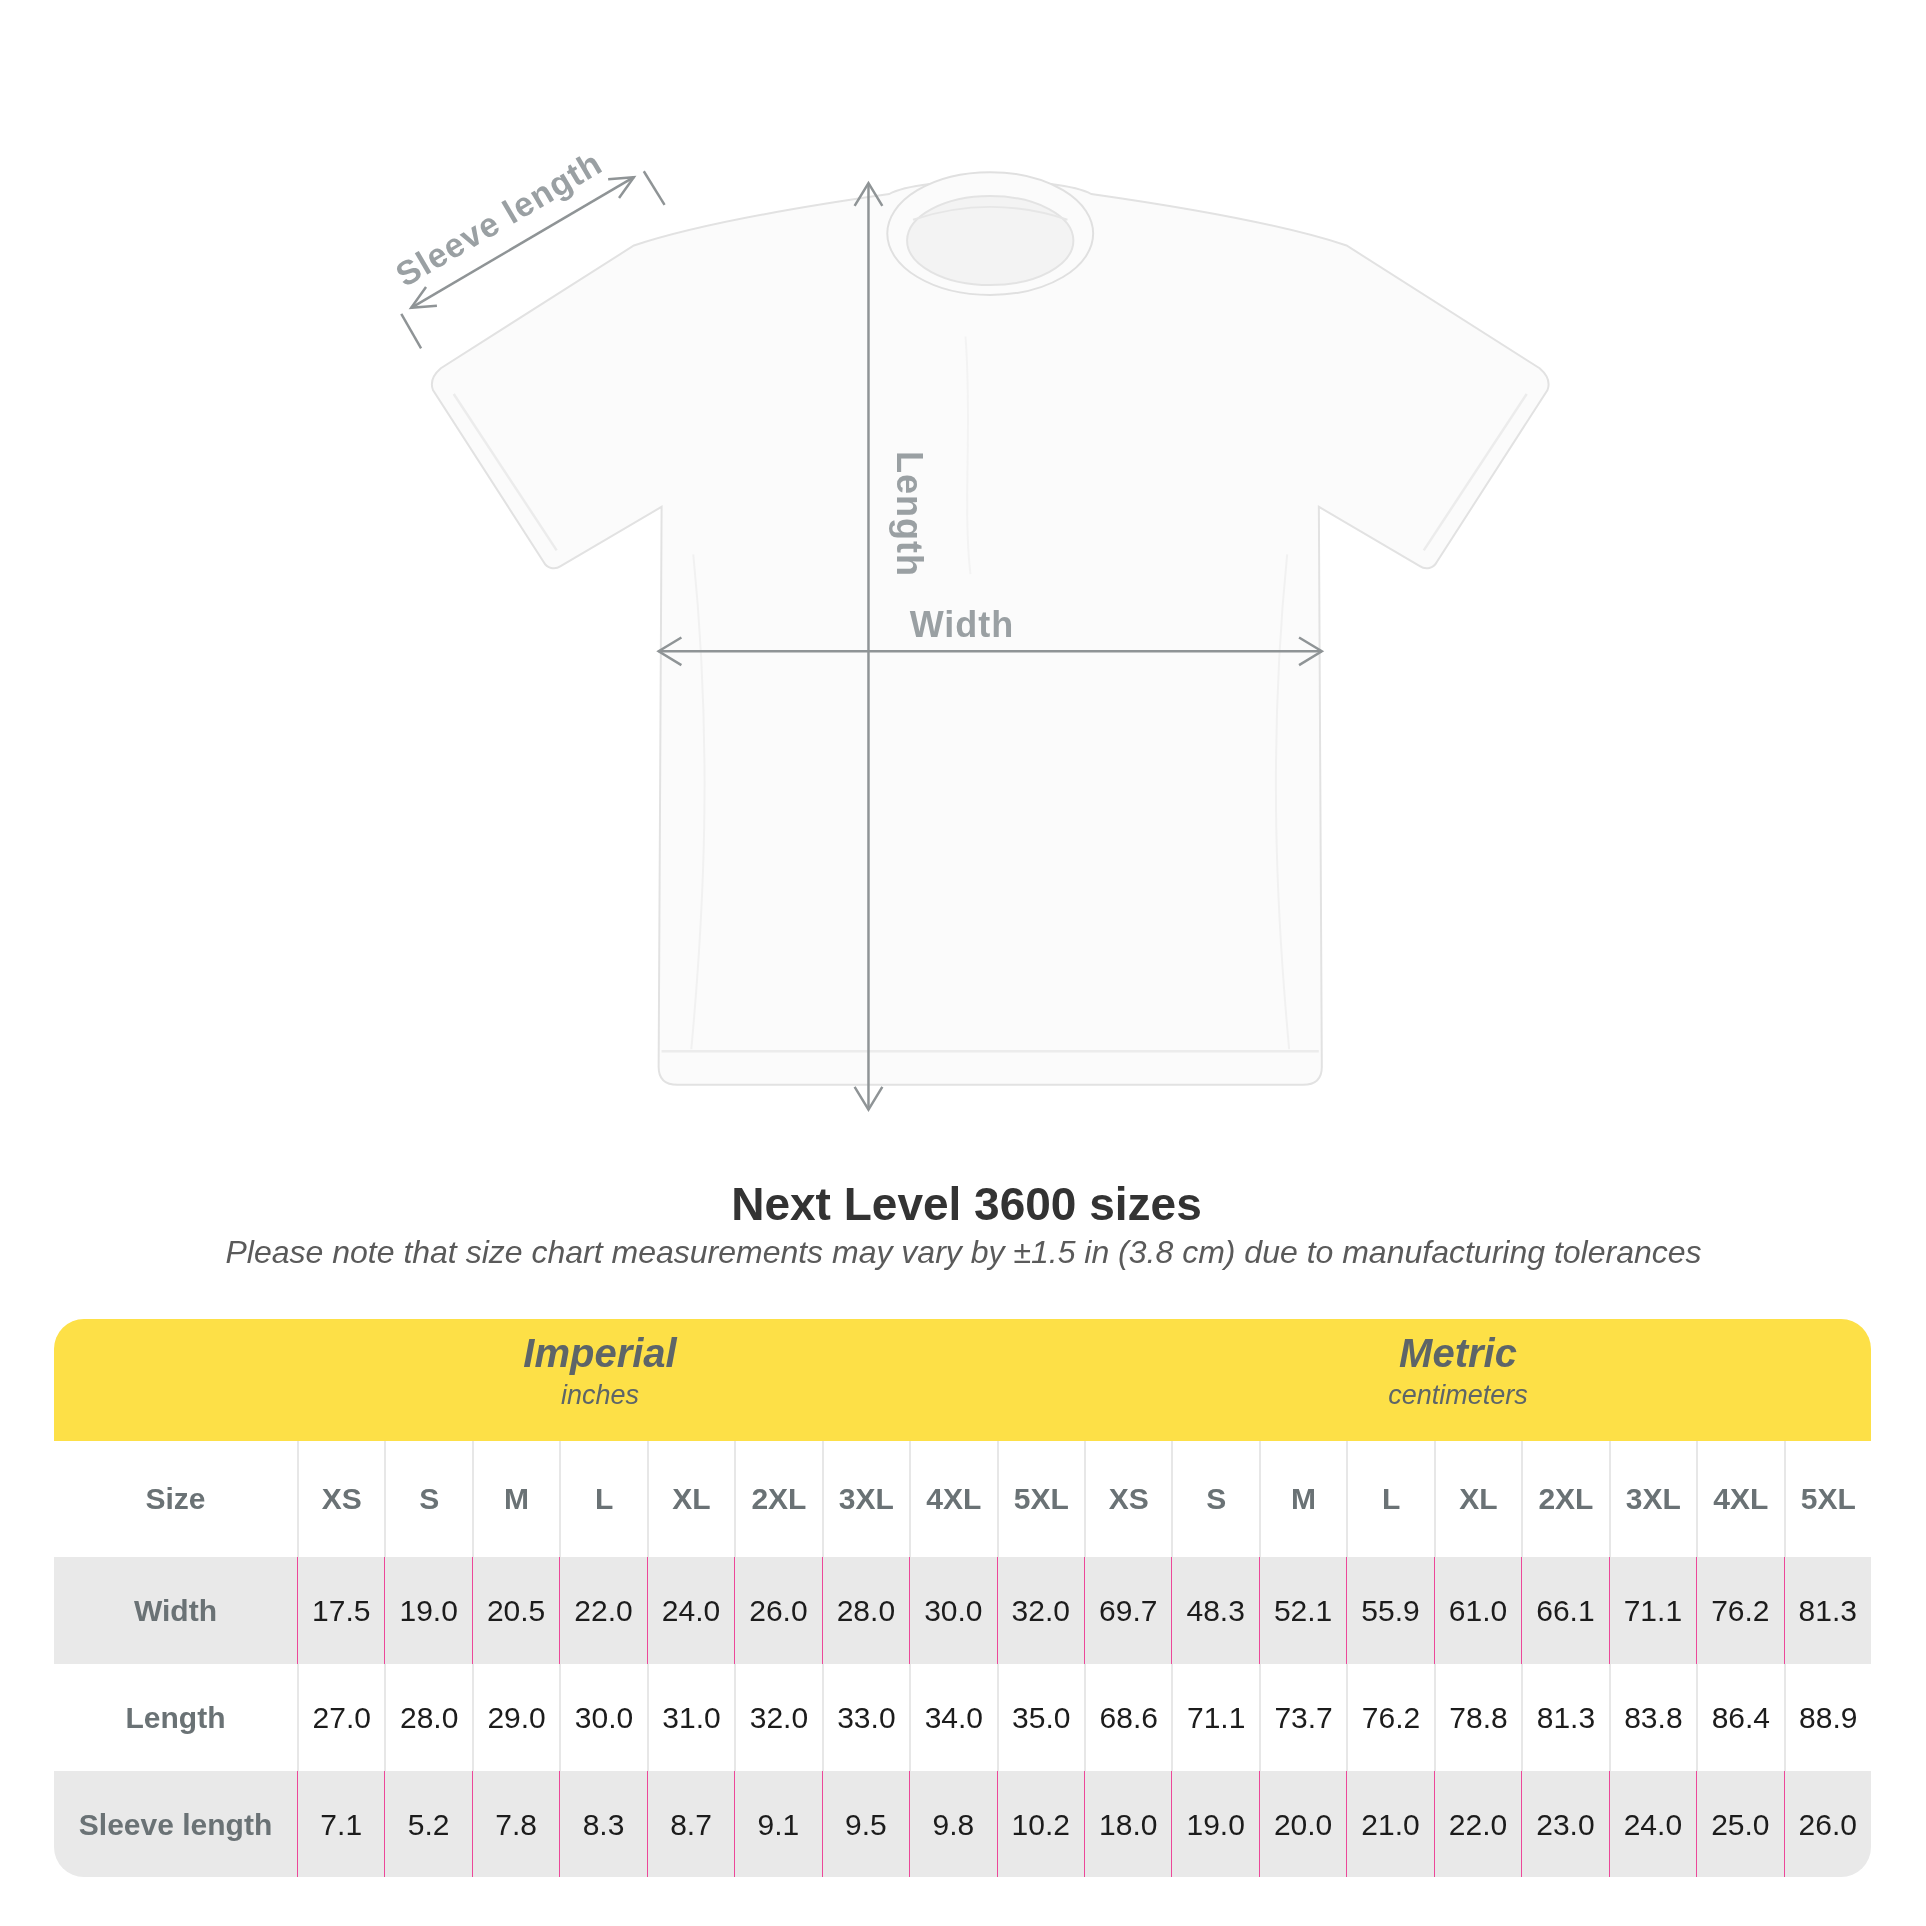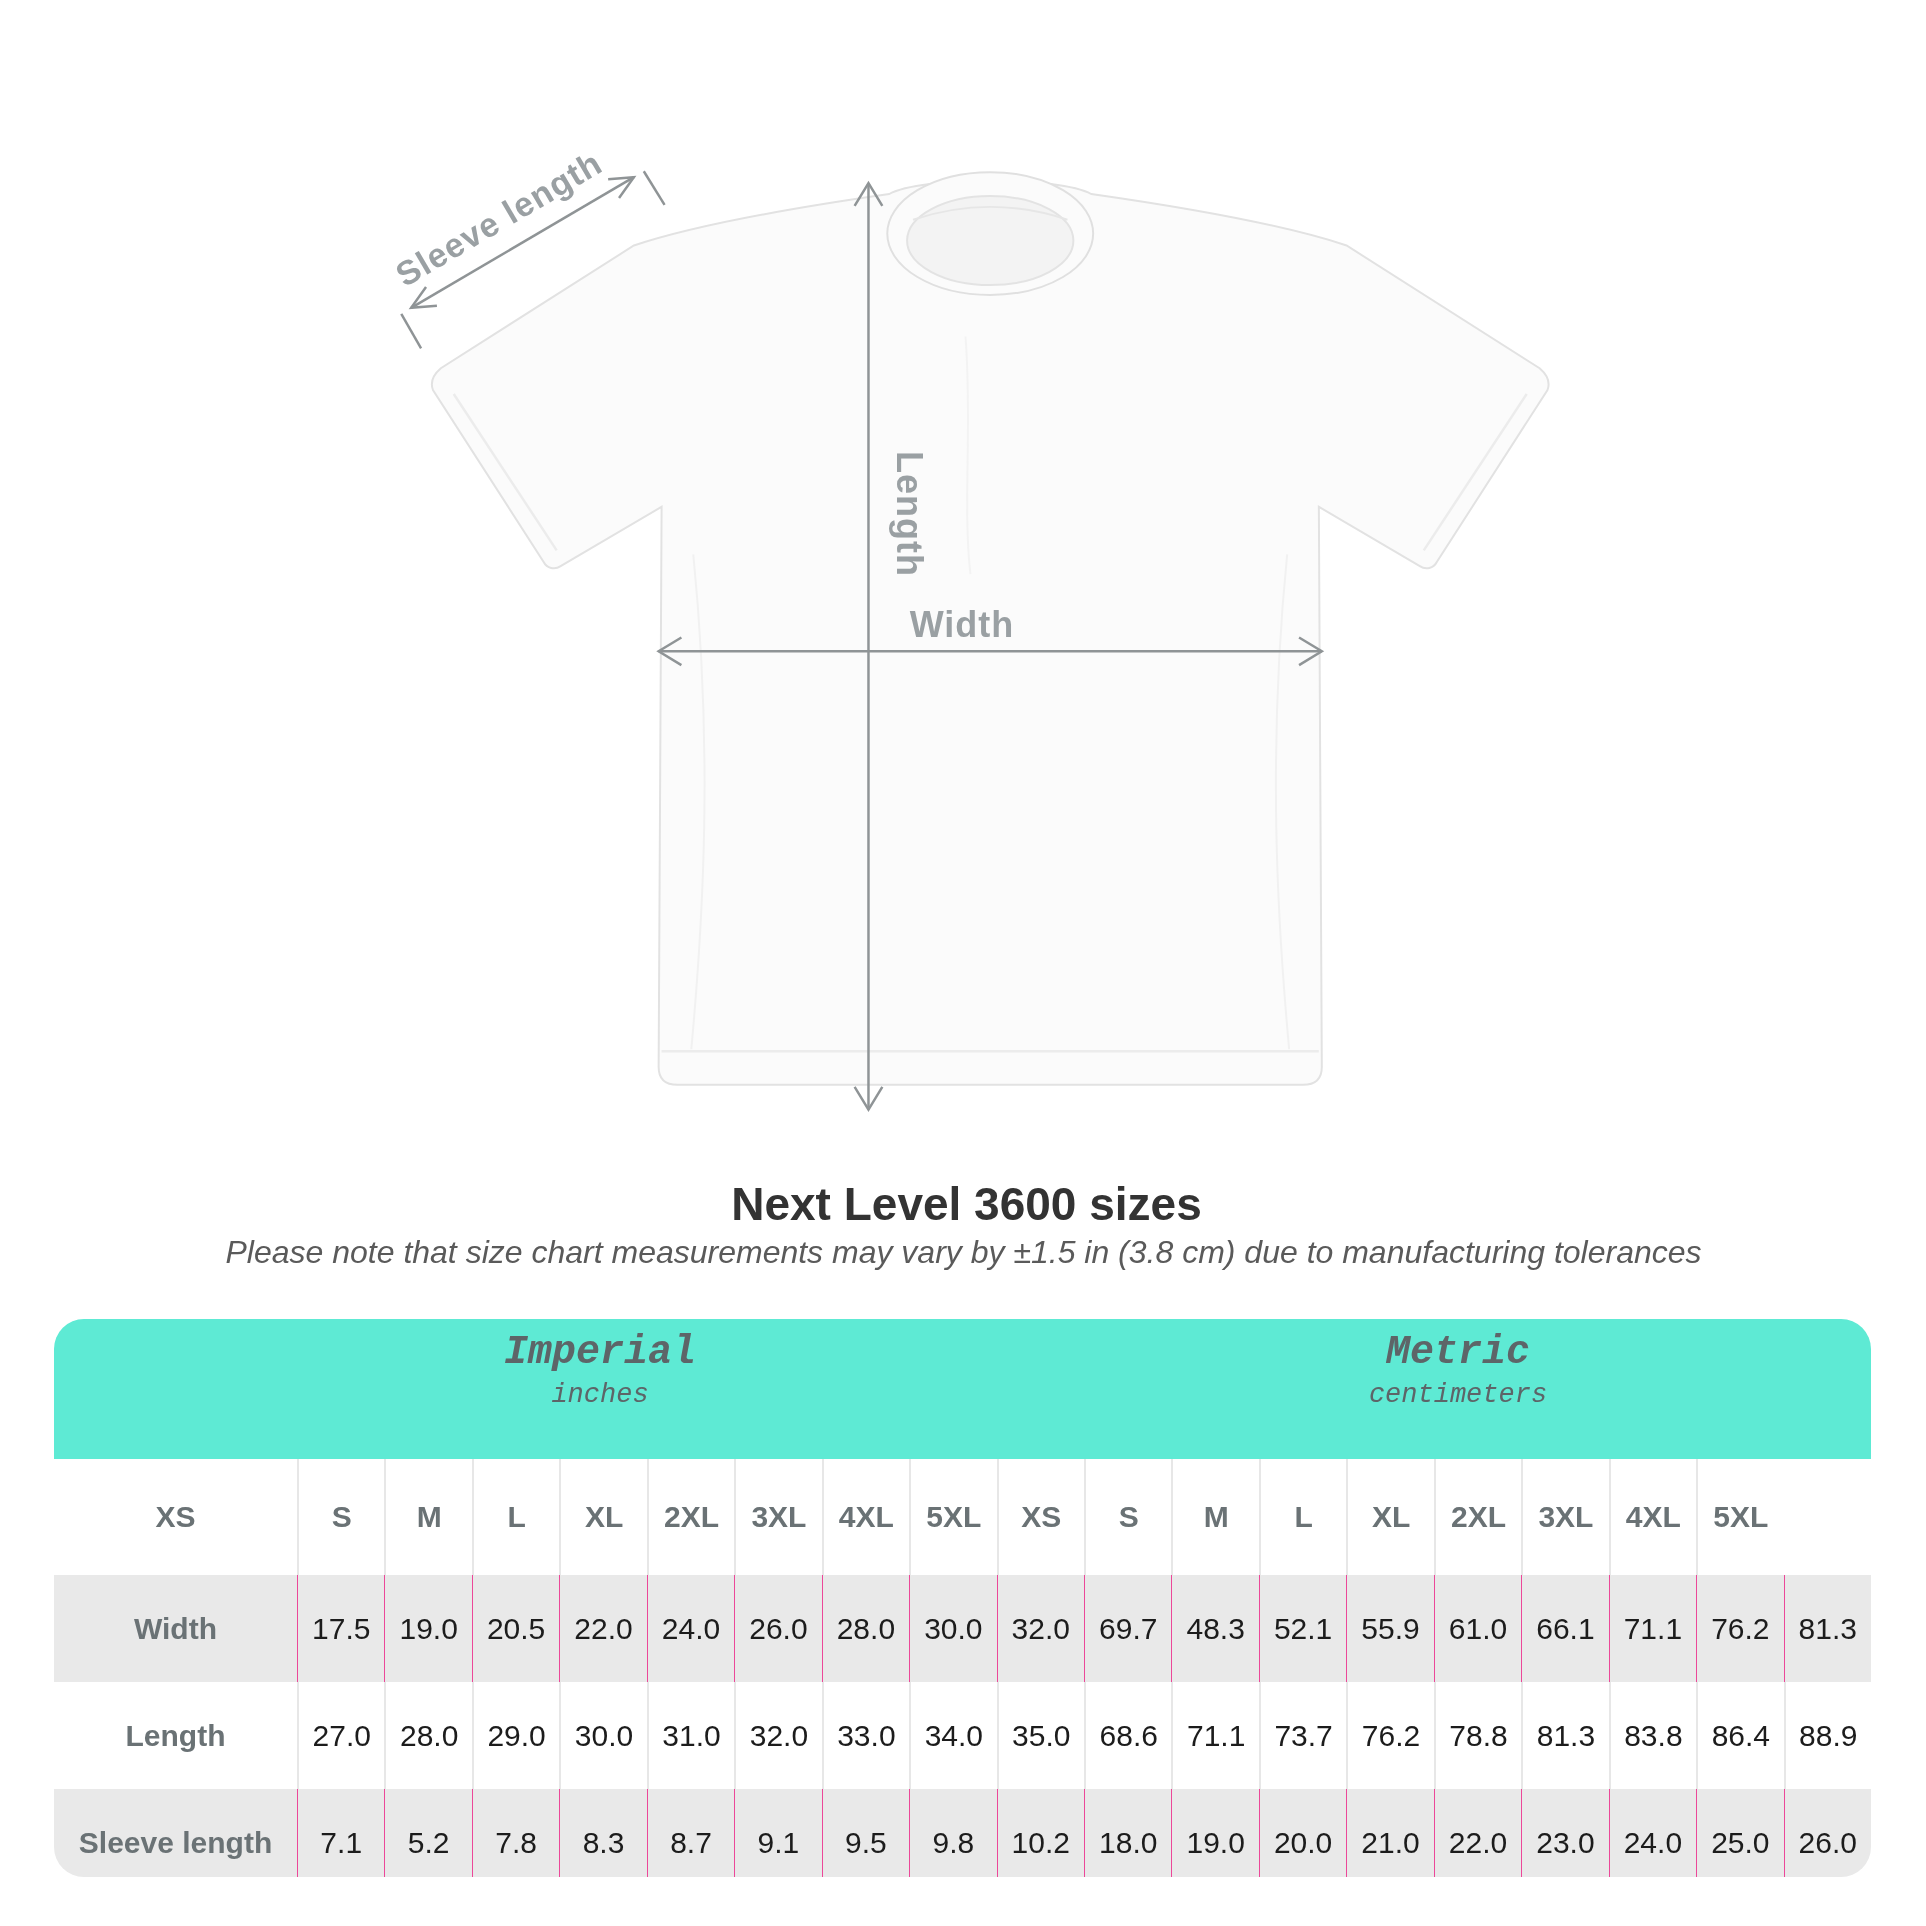--- a/index.html
+++ b/index.html
@@ -24,21 +24,21 @@
   }
   .page-subtitle{
     position:absolute;left:0;top:1234px;width:100%;text-align:center;
     font-size:32px;font-style:italic;color:#5a5a5a;
   }
   
   .size-table{
     position:absolute;left:54px;top:1319px;width:1817px;height:558px;
     border-radius:30px;overflow:hidden;
   }
-  .row-units{position:relative;height:140px;background:#5eead4;font-family:Liberation Mono, monospace;}
+  .row-units{position:relative;height:122px;background:#fde047;}
   .unit-group{position:absolute;top:10px;transform:translateX(-50%);text-align:center;color:#5d6568;}
   .unit-imperial{left:546px;}
   .unit-metric{left:1404px;}
   .unit-name{font-size:40px;font-weight:bold;font-style:italic;line-height:48px;}
   .unit-sub{font-size:27px;font-style:italic;line-height:36px;}
   .trow{display:grid;grid-template-columns:243px repeat(18,1fr);}
   .row-size{height:116px;background:#ffffff;}
   .row-data{height:107px;}
   .row-gray{background:#e9e9e9;}
   .row-white{background:#ffffff;}
@@ -125,20 +125,21 @@
       <div class="unit-name">Imperial</div>
       <div class="unit-sub">inches</div>
     </div>
     <div class="unit-group unit-metric">
       <div class="unit-name">Metric</div>
       <div class="unit-sub">centimeters</div>
     </div>
   </div>
 
   <div class="trow row-size">
+    <div class="cell head">Size</div>
 
   <div class="cell head">XS</div>
       <div class="cell head">S</div>
       <div class="cell head">M</div>
       <div class="cell head">L</div>
       <div class="cell head">XL</div>
       <div class="cell head">2XL</div>
       <div class="cell head">3XL</div>
       <div class="cell head">4XL</div>
       <div class="cell head">5XL</div>

